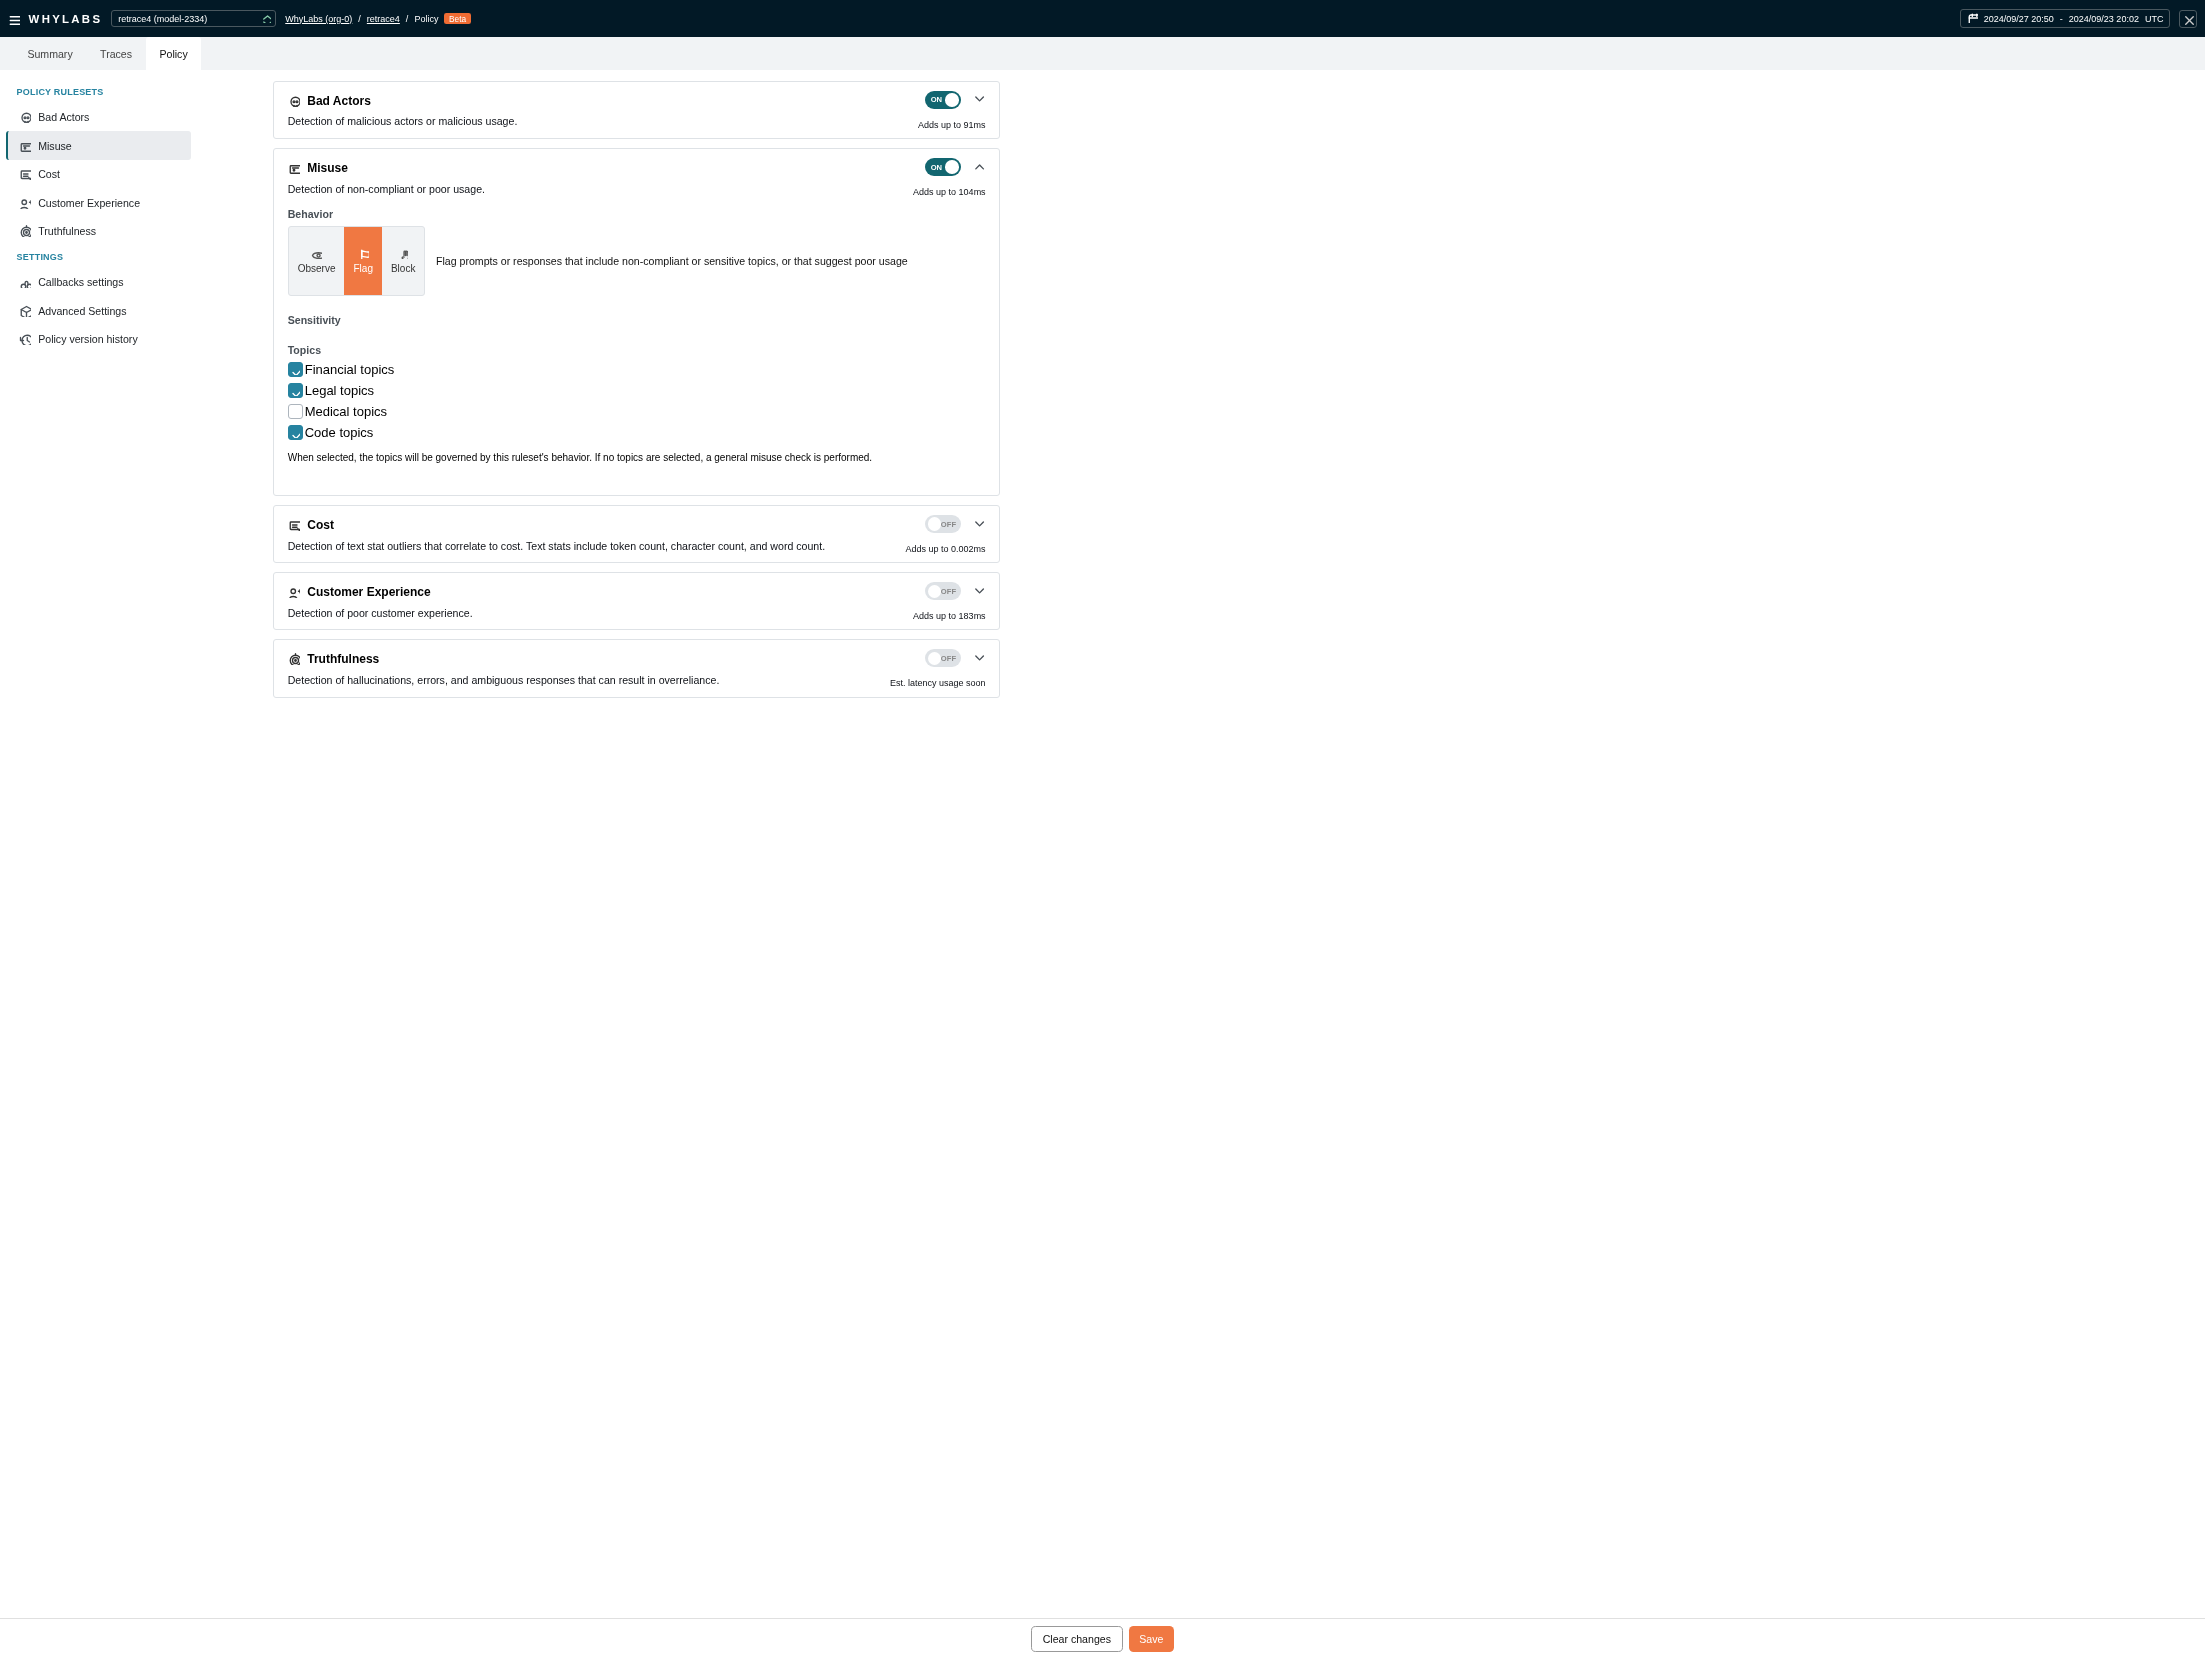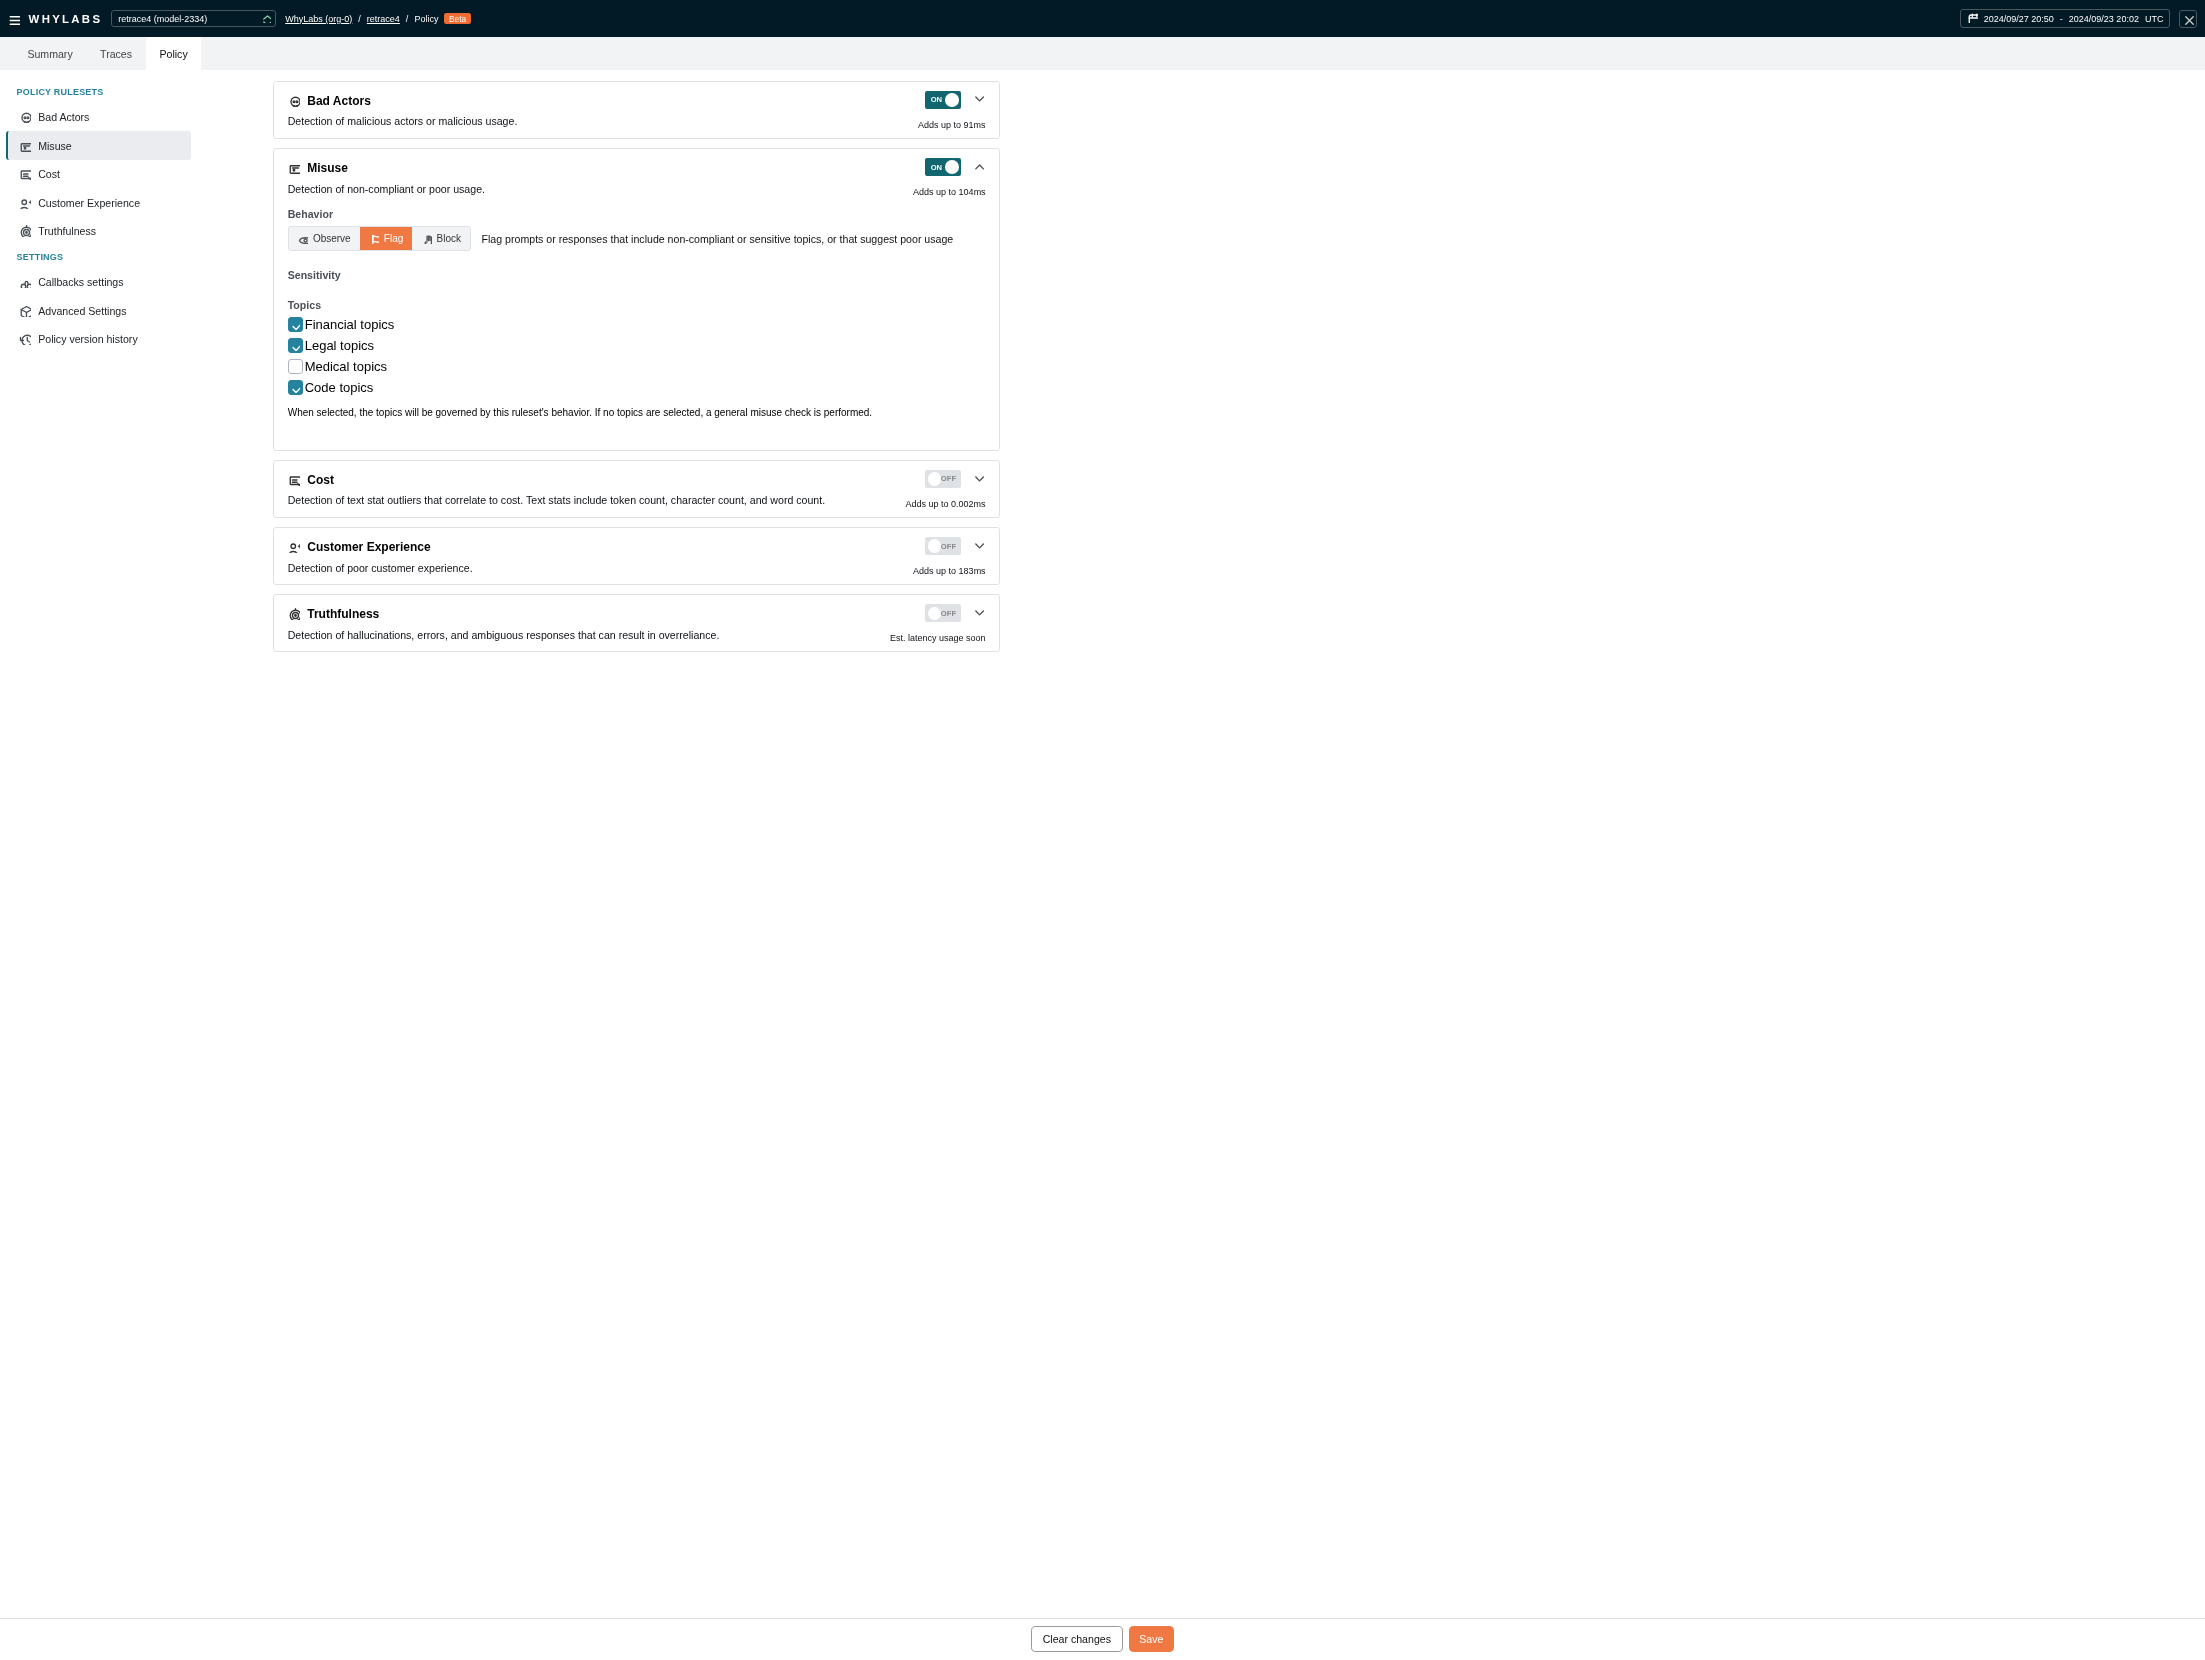--- a/index.html
+++ b/index.html
@@ -213,21 +213,21 @@
   color: var(--text);
 }
 .chevron {
   cursor: pointer;
   color: #555;
 }
 .chevron svg { stroke: #495057; }
 .toggle {
   width: 36px;
   height: 18px;
-  border-radius: 2px;
+  border-radius: 9px;
   cursor: pointer;
   position: relative;
 }
 .toggle.on { background: var(--teal-dark); }
 .toggle.off { background: #dee2e6; }
 .toggle .label {
   font-size: 7.6px;
   font-weight: 700;
   position: absolute;
   top: 4.6px;
@@ -264,27 +264,28 @@
 .seg {
   display: inline-flex;
   border: 0.8px solid var(--ring);
   background: var(--bg-gray);
   border-radius: 3px;
   overflow: hidden;
 }
 .seg button {
   border: none;
   background: transparent;
-  padding: 6px 9px;
+  padding: 21px 9px;
   font-size: 10px;
   color: #333;
   display: inline-flex;
   align-items: center;
   gap: 4.6px;
   cursor: pointer;
+  flex-direction: column;
 }
 .seg button svg { stroke: #555; }
 .seg button.active {
   background: var(--orange2);
   color: #fff;
 }
 .seg button.active svg { stroke: #fff; }
 .seg-desc {
   font-size: 10.6px;
   color: #111;

